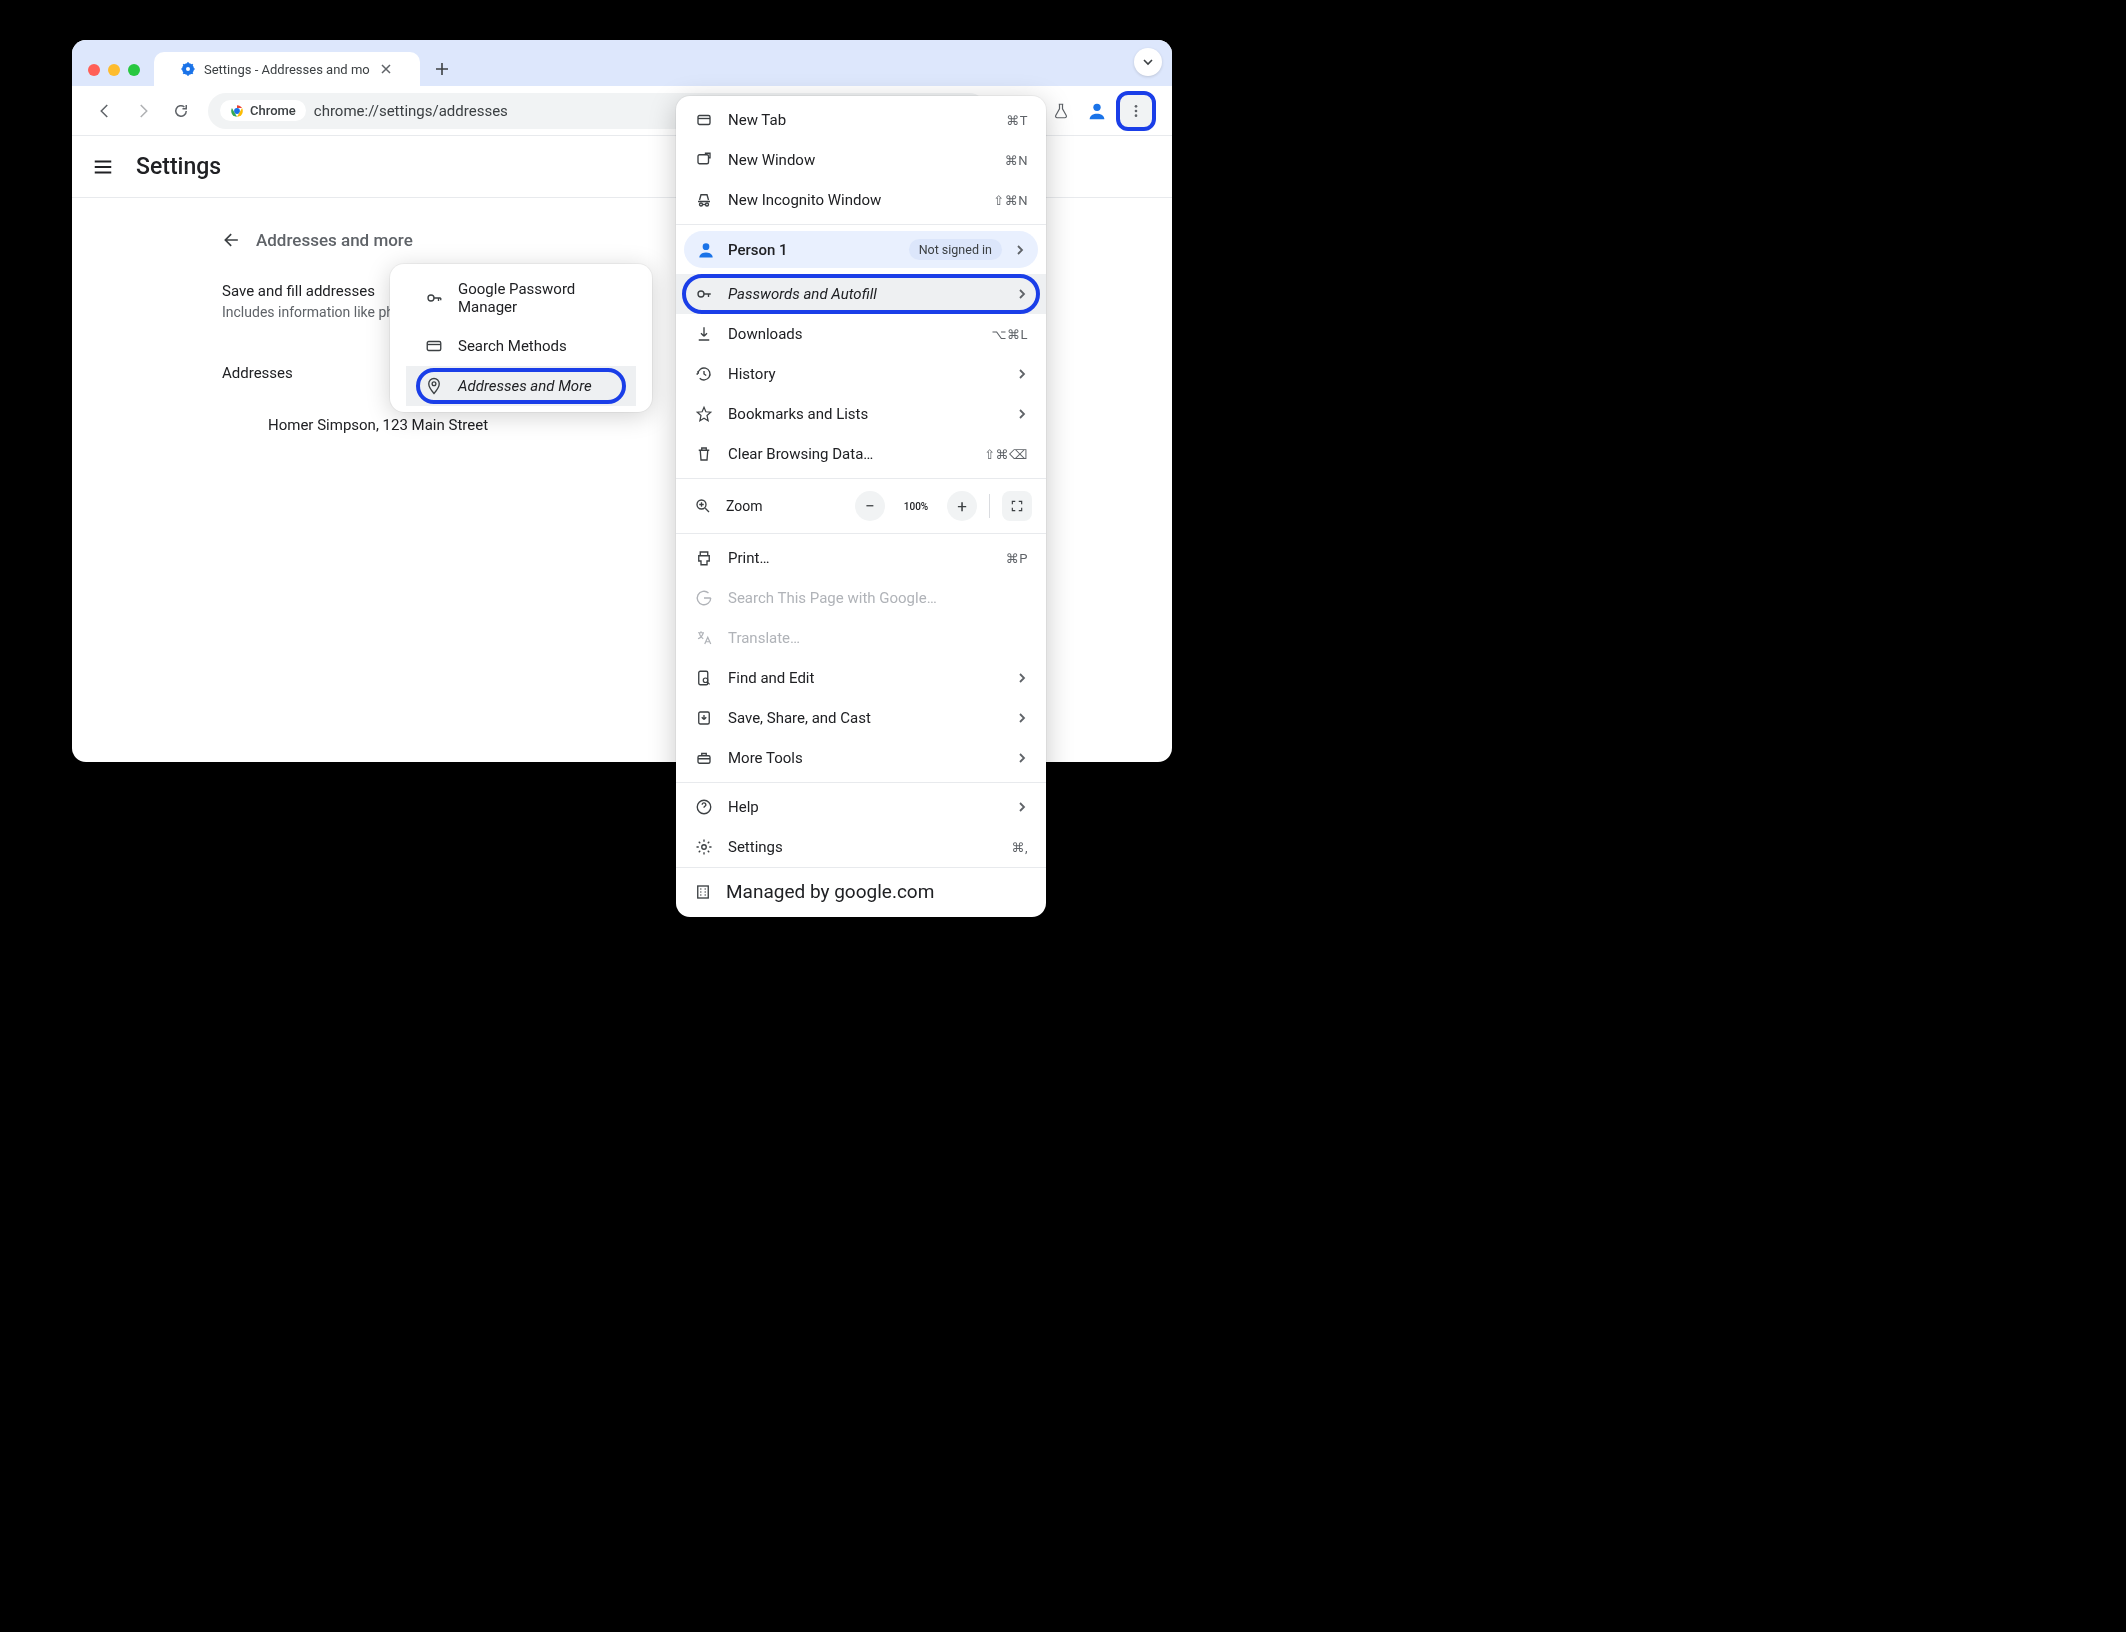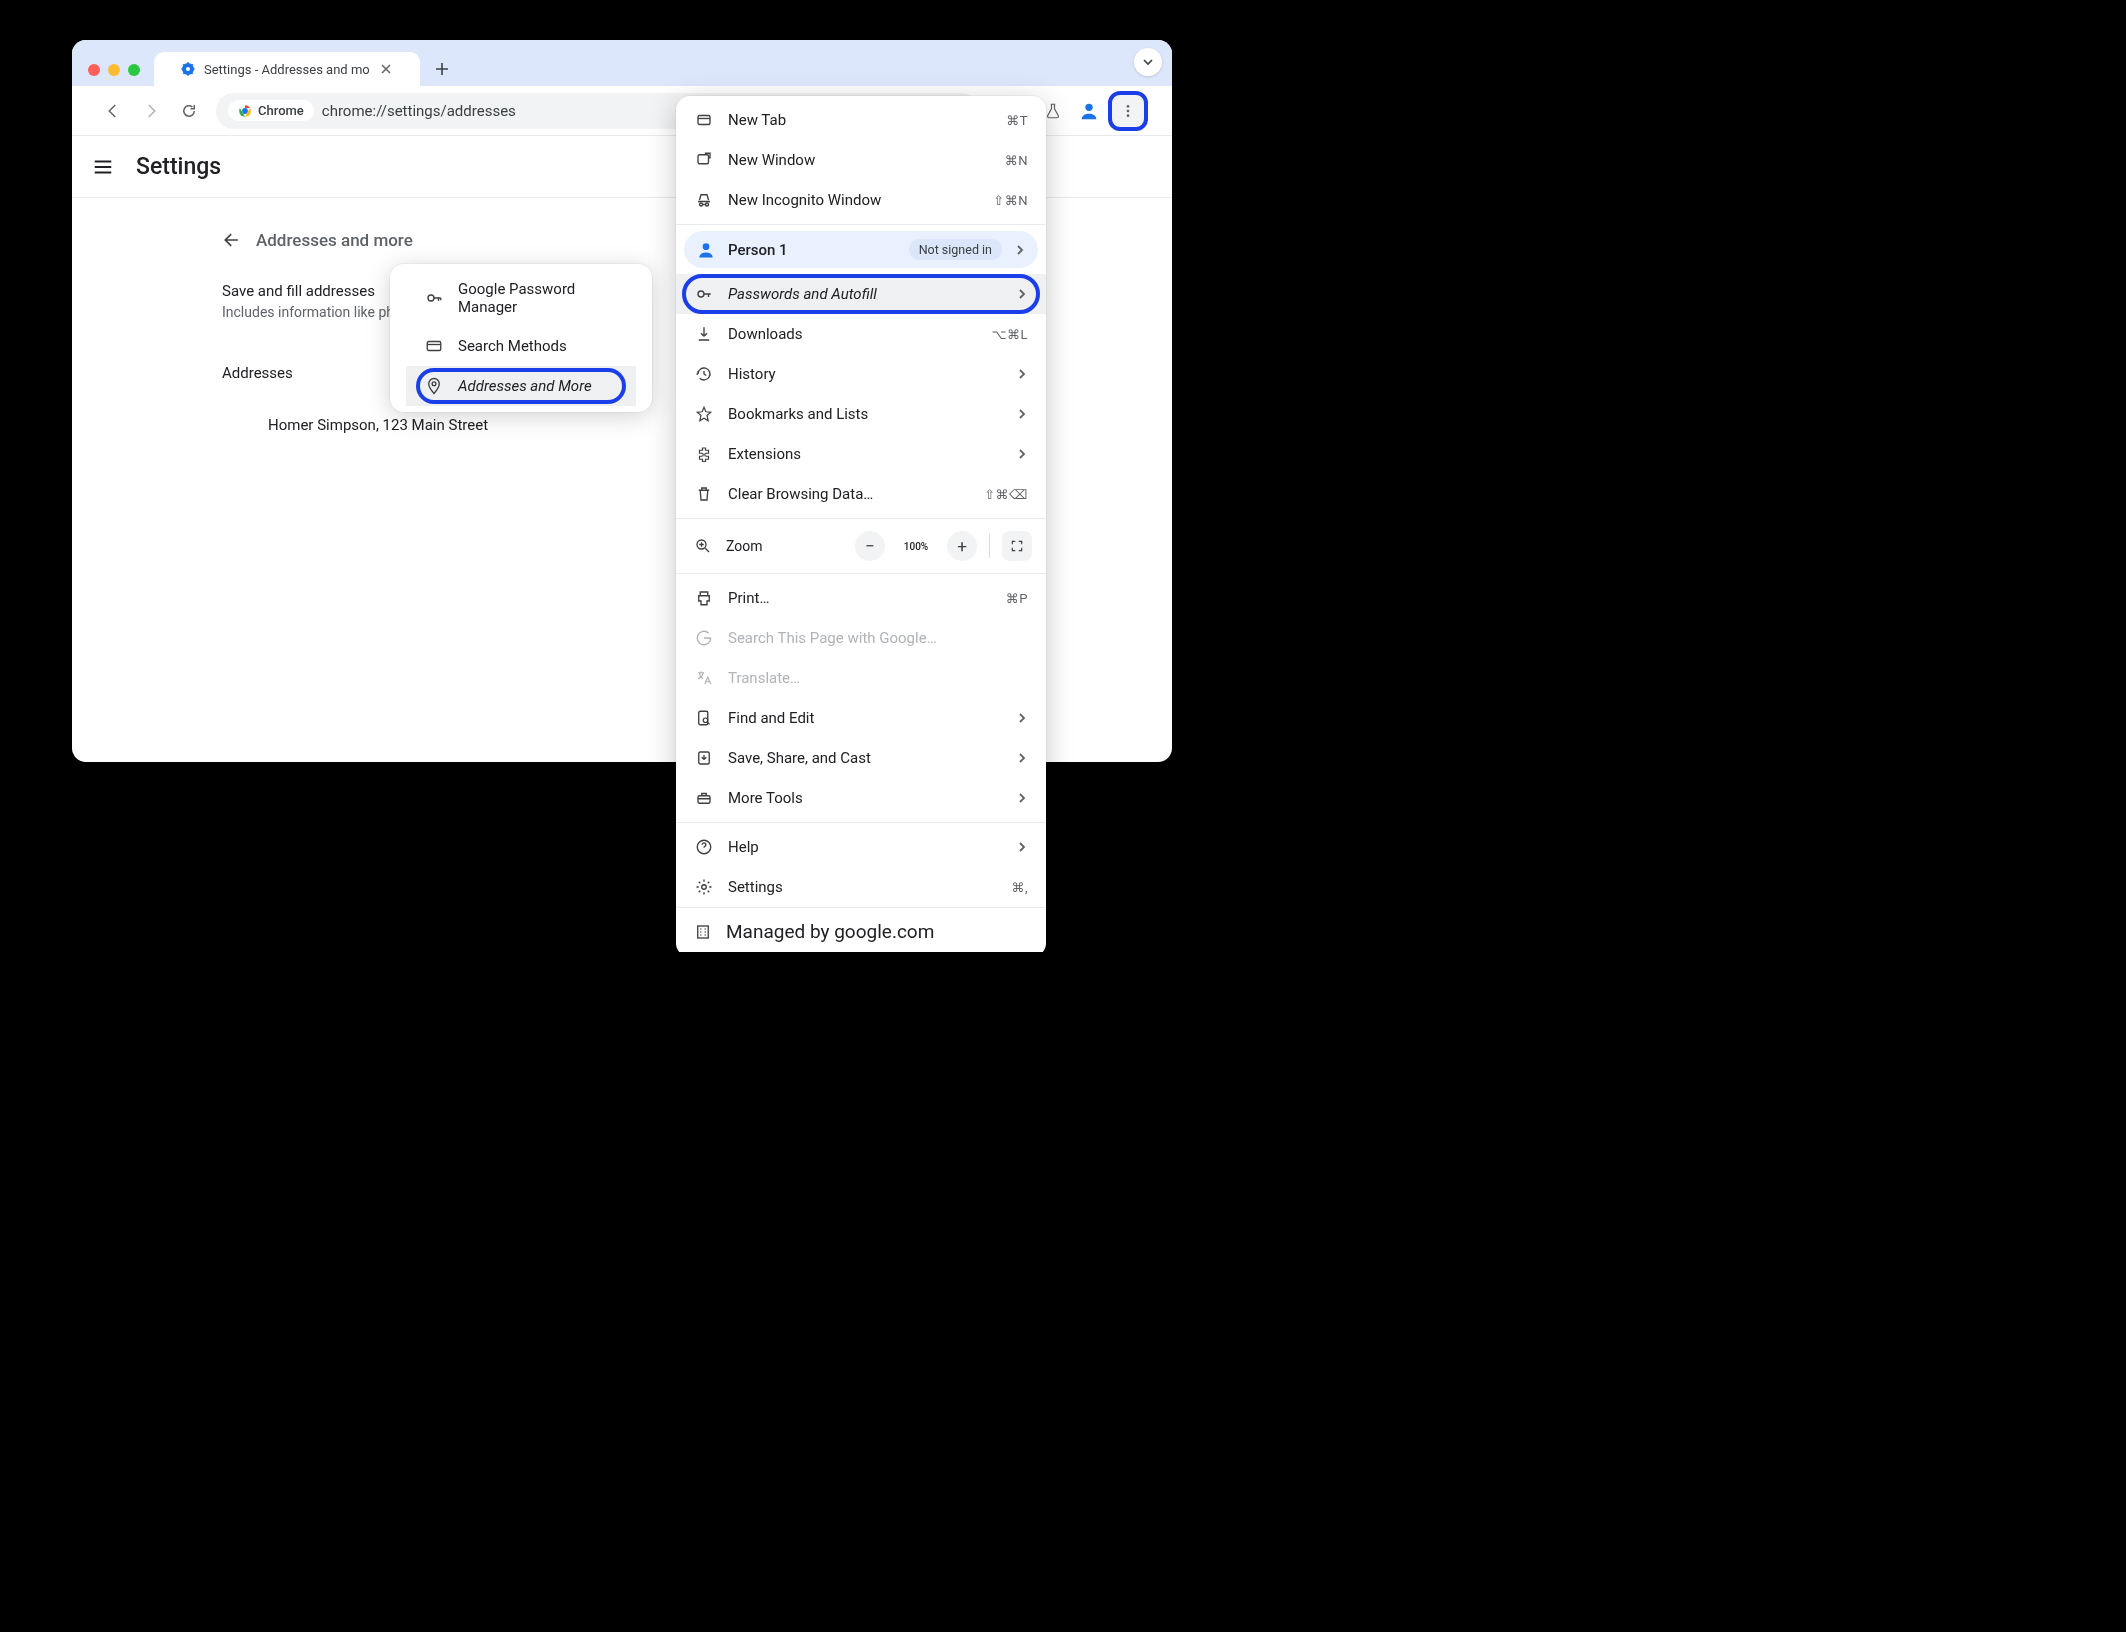--- a/index.html
+++ b/index.html
@@ -63,21 +63,21 @@
     position:absolute; right:10px; top:8px;
     width:28px; height:28px; background:#fff; border-radius:50%;
     display:flex;align-items:center;justify-content:center;
     box-shadow: 0 1px 3px rgba(0,0,0,0.15);
   }
   
   .toolbar {
     height: 50px;
     background:#fff;
     border-bottom: 1px solid #e8eaed;
-    display:flex; align-items:center; padding: 0 24px; gap:4px;
+    display:flex; align-items:center; padding: 0 16px; gap:4px;
   }
   .tb-btn {
     width:34px;height:34px;display:flex;align-items:center;justify-content:center;
     color:#5f6368; border-radius:50%;
   }
   .omnibox {
     flex:1; height:36px; background:#f1f3f4; border-radius:18px;
     display:flex;align-items:center; padding:0 12px; gap:8px;
     margin: 0 6px;
   }
@@ -452,33 +452,20 @@
     <span class="mlabel">Bookmarks and Lists</span>
     <span class="chev">
         <svg width="12" height="12" viewBox="0 0 12 12">
           <path d="M4 2l4 4-4 4" stroke="#5f6368" stroke-width="1.8" fill="none"></path>
         </svg>
       </span>
   </div>
   <div class="menu-item">
     <span class="micon">
         <svg width="18" height="18" viewBox="0 0 24 24">
-          <path d="M10 4h4v3h4v4h-3a2 2 0 0 0 0 4h3v4h-4v3h-4v-3H6v-4h3a2 2 0 0 0 0-4H6V7h4z" stroke="#3c4043" stroke-width="1.6" fill="none"></path>
-        </svg>
-      </span>
-    <span class="mlabel">Extensions</span>
-    <span class="chev">
-        <svg width="12" height="12" viewBox="0 0 12 12">
-          <path d="M4 2l4 4-4 4" stroke="#5f6368" stroke-width="1.8" fill="none"></path>
-        </svg>
-      </span>
-  </div>
-  <div class="menu-item">
-    <span class="micon">
-        <svg width="18" height="18" viewBox="0 0 24 24">
           <path d="M5 7h14M9 7V4h6v3M7 7l1 13h8l1-13" stroke="#3c4043" stroke-width="1.8" fill="none"></path>
         </svg>
       </span>
     <span class="mlabel">Clear Browsing Data…</span>
     <span class="mshort">⇧⌘⌫</span>
   </div>
   <div class="menu-sep"></div>
   <div class="zoom-row">
     <span class="micon">
         <svg width="18" height="18" viewBox="0 0 24 24">

